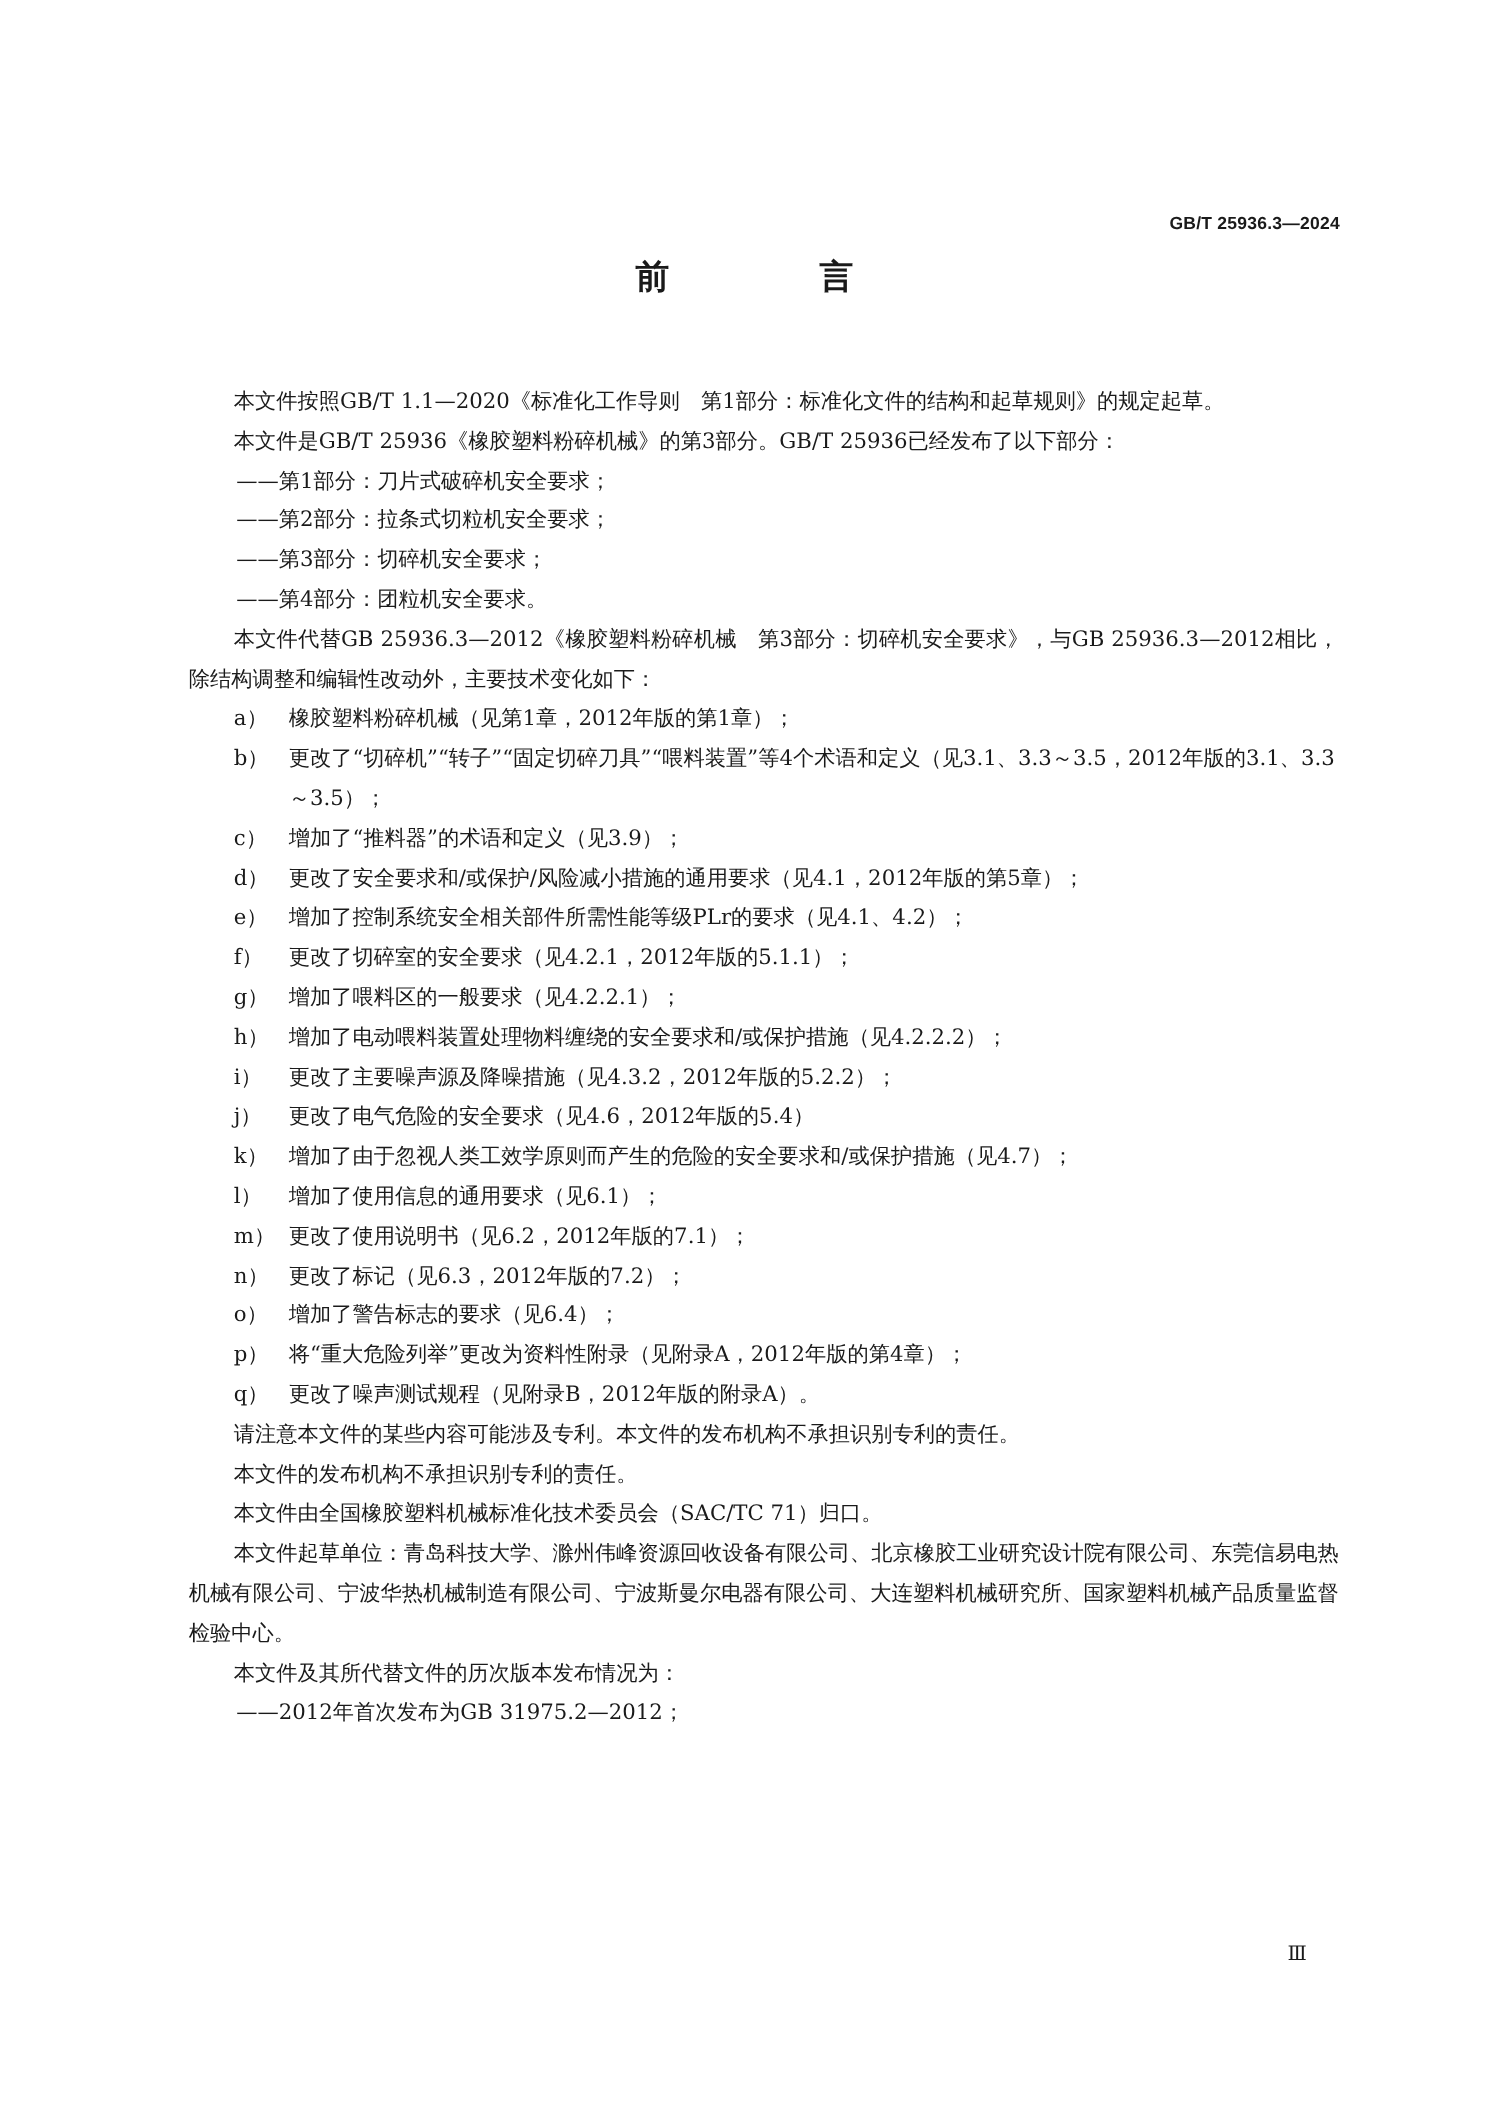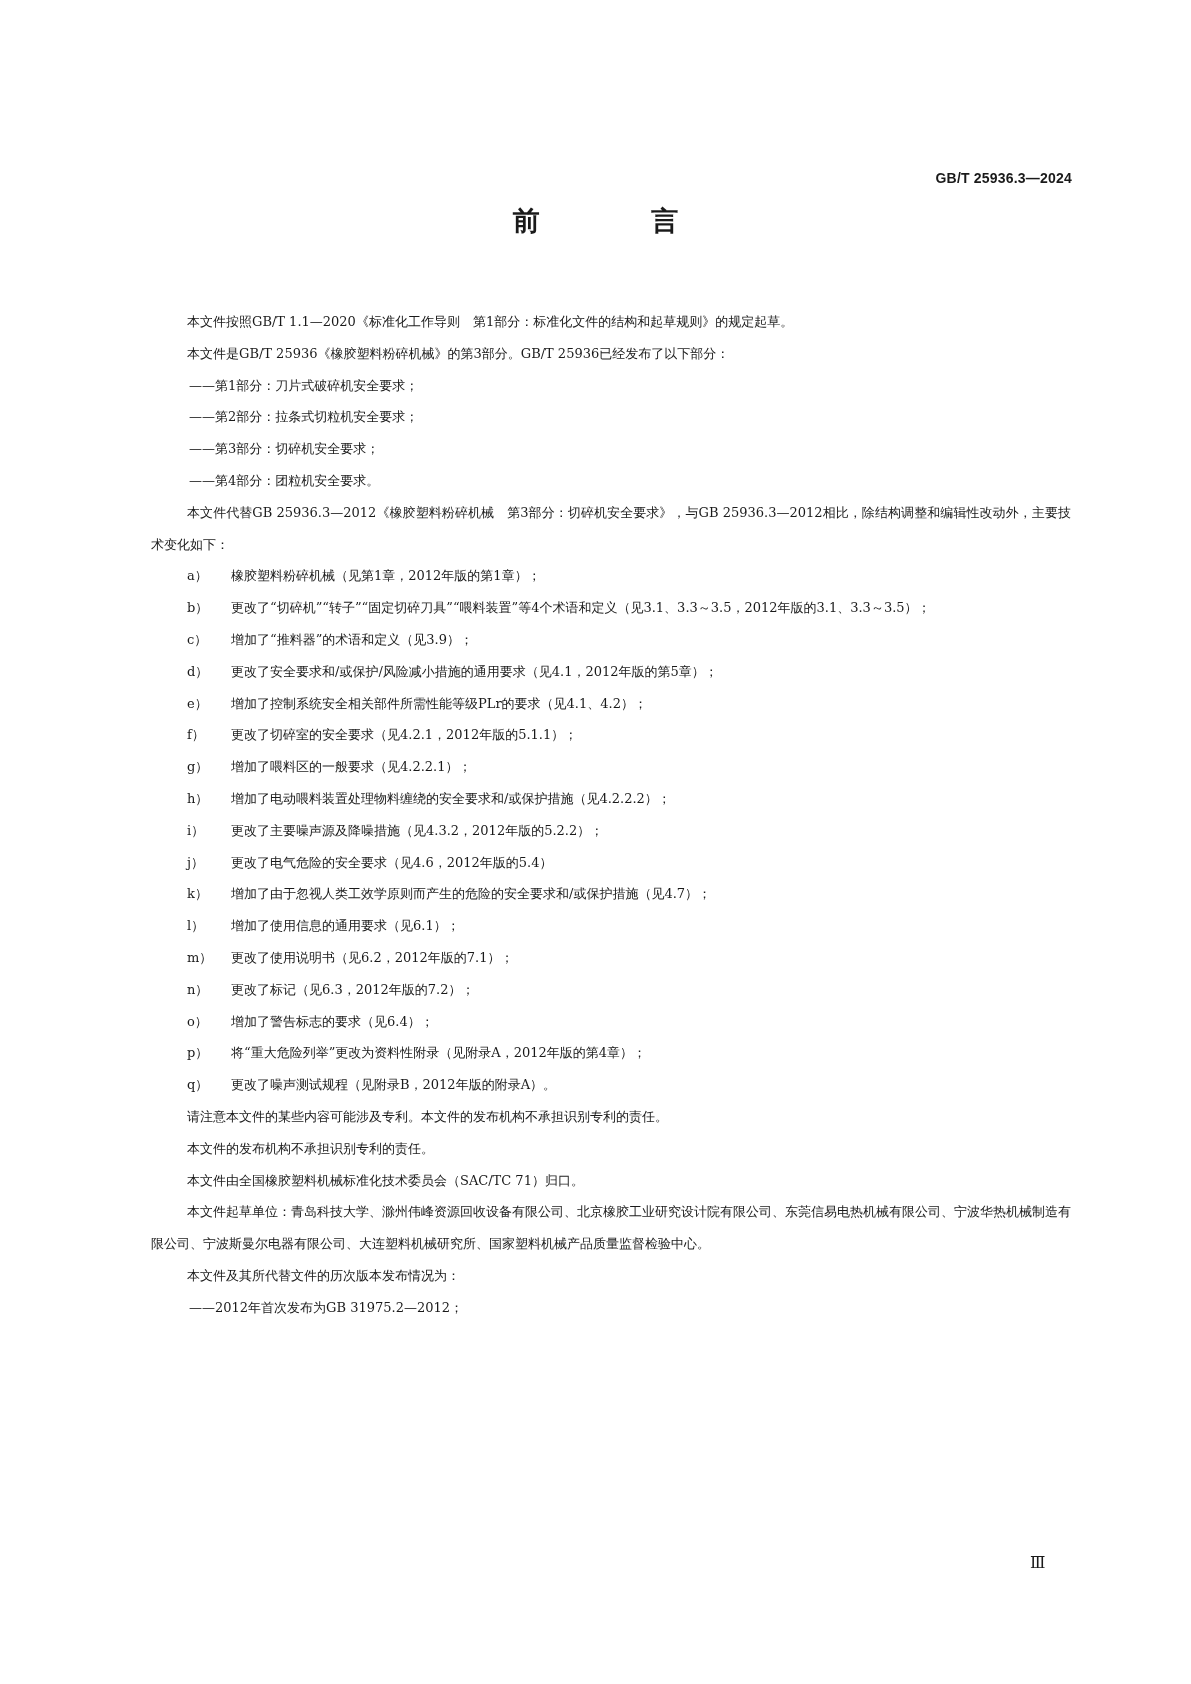--- a/index.html
+++ b/index.html
@@ -1,22 +1,22 @@
 <!DOCTYPE html>
 <html><head>
   <meta charset="utf-8">
   <style>
     html, body { margin: 0; padding: 0; background: #ffffff; }
     body { width: 1191px; height: 1684px; position: relative; overflow: hidden;
            font-family: "DejaVu Serif", "Liberation Serif", serif; color: #1a1a1a; }
     .std-no { position: absolute; right: 119px; top: 136px; font-family: "Liberation Sans", "DejaVu Sans", sans-serif;
               font-weight: bold; font-size: 14px; letter-spacing: 0.2px; margin-top: 34px; }
     .title { position: absolute; left: 0; width: 1191px; top: 203px; text-align: center;
-             font-family: Liberation Sans, sans-serif; font-weight: bold; font-size: 27px; letter-spacing: 52px; text-indent: 52px; }
-    .content { position: absolute; left: 151px; top: 306px; width: 920px; font-size: 13px; line-height: 31.8px; }
+             font-family: Liberation Mono, monospace; font-weight: bold; font-size: 27px; letter-spacing: 52px; text-indent: 52px; }
+    .content { position: absolute; left: 151px; top: 306px; width: 920px; font-size: 17px; line-height: 31.8px; }
     .p { margin: 0; text-indent: 36px; text-align: justify; }
     .dash { margin: 0; padding-left: 38px; }
     .item { margin: 0; padding-left: 36px; display: flex; }
     .item .lbl { width: 44px; flex: 0 0 44px; }
     .item .txt { flex: 1; }
     .pageno { position: absolute; left: 1030px; top: 1553px; font-size: 16px; font-family: "DejaVu Serif", serif; }
   </style>
 </head>
 <body>
 

